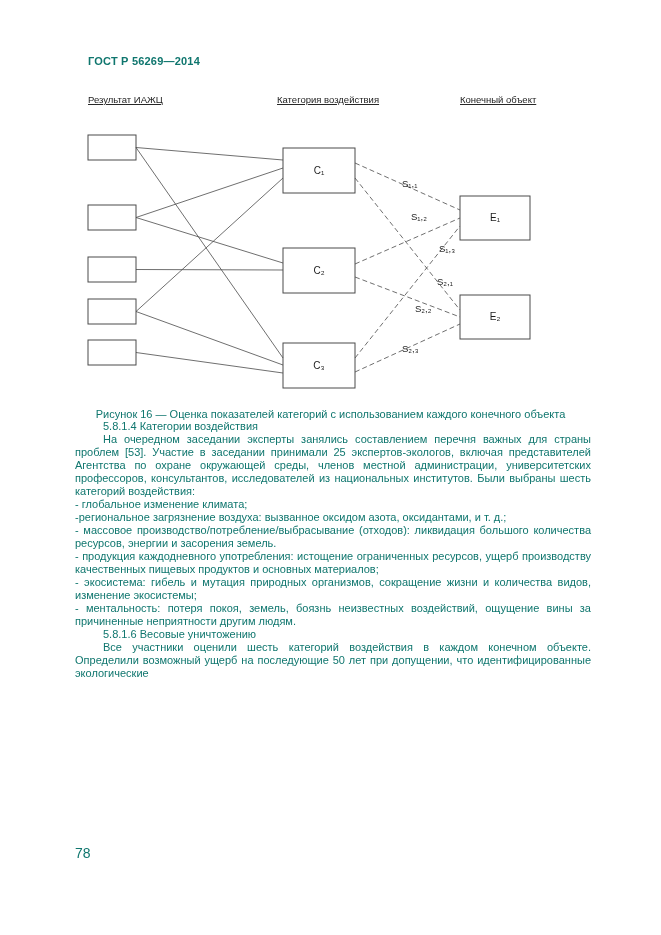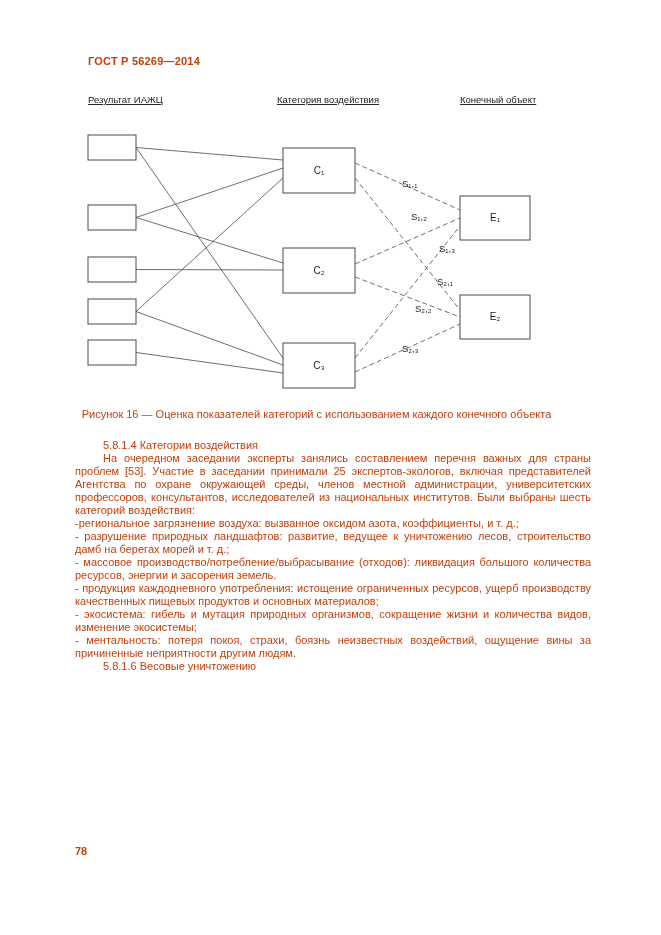--- a/index.html
+++ b/index.html
@@ -2,64 +2,64 @@
 <html><head>
 <meta charset="utf-8">
 <style>
   html, body { margin: 0; padding: 0; background: #ffffff; }
   .page {
     position: relative;
     width: 661px;
     height: 935px;
     background: #ffffff;
     font-family: "Liberation Sans", "DejaVu Sans", sans-serif;
-    color: #c2410c;
+    color: #0f766e;
     overflow: hidden;
   }
   .doc-header {
     position: absolute;
     top: 55px;
     left: 88px;
     font-size: 11px;
     font-weight: bold;
     letter-spacing: 0.2px;
   }
   svg.figure { position: absolute; top: 88px; left: 0; }
   .col-label { font-size: 9.5px; fill: #1c1c1c; text-decoration: underline; }
   .box { fill: none; stroke: #4a4a4a; stroke-width: 1; }
   .edge { stroke: #4a4a4a; stroke-width: 0.8; }
   .edge-dashed { stroke: #4a4a4a; stroke-width: 0.8; stroke-dasharray: 5 3; }
   .node-label { font-size: 10px; fill: #1c1c1c; text-anchor: middle; }
   .s-label { font-size: 9.5px; fill: #1c1c1c; }
   .caption {
     position: absolute;
     top: 408px;
-    left: 56px;
+    left: 70px;
     width: 521px;
     text-align: center;
     font-size: 11px;
   }
   .body-text {
     position: absolute;
-    top: 439px;
+    top: 420px;
     left: 75px;
     width: 516px;
     font-size: 11px;
     line-height: 13px;
     text-align: justify;
   }
   .para-heading { text-indent: 28px; }
   .para-body { text-indent: 28px; }
   .list-item { text-indent: 0; }
   .page-number {
     position: absolute;
     top: 845px;
     left: 75px;
-    font-size: 11px;
-    font-weight: bold;
+    font-size: 14px;
+    font-weight: normal;
   }
 </style>
 </head>
 <body>
 
 <div class="page">
 
   <div class="doc-header">ГОСТ Р 56269—2014</div>
 
   <svg class="figure" width="661" height="315" viewBox="0 0 661 315" xmlns="http://www.w3.org/2000/svg">
@@ -108,24 +108,25 @@
     <rect class="box" x="460" y="207" width="70" height="44"></rect>
     <text class="node-label" x="495" y="133">E₁</text>
     <text class="node-label" x="495" y="232">E₂</text>
   </svg>
 
   <div class="caption">Рисунок 16 — Оценка показателей категорий с использованием каждого конечного объекта</div>
 
   <div class="body-text">
     <div class="para-heading">5.8.1.4 Категории воздействия</div>
     <div class="para-body">На очередном заседании эксперты занялись составлением перечня важных для страны проблем [53]. Участие в заседании принимали 25 экспертов-экологов, включая представителей Агентства по охране окружающей среды, членов местной администрации, университетских профессоров, консультантов, исследователей из национальных институтов. Были выбраны шесть категорий воздействия:</div>
-    <div class="list-item">-региональное загрязнение воздуха: вызванное оксидом азота, коэффициенты, и т. д.;</div>
-    <div class="list-item">- разрушение природных ландшафтов: развитие, ведущее к уничтожению лесов, строительство дамб на берегах морей и т. д.;</div>
+    <div class="list-item">- глобальное изменение климата;</div>
+    <div class="list-item">-региональное загрязнение воздуха: вызванное оксидом азота, оксидантами, и т. д.;</div>
     <div class="list-item">- массовое производство/потребление/выбрасывание (отходов): ликвидация большого количества ресурсов, энергии и засорения земель.</div>
     <div class="list-item">- продукция каждодневного употребления: истощение ограниченных ресурсов, ущерб производству качественных пищевых продуктов и основных материалов;</div>
     <div class="list-item">- экосистема: гибель и мутация природных организмов, сокращение жизни и количества видов, изменение экосистемы;</div>
-    <div class="list-item">- ментальность: потеря покоя, страхи, боязнь неизвестных воздействий, ощущение вины за причиненные неприятности другим людям.</div>
+    <div class="list-item">- ментальность: потеря покоя, земель, боязнь неизвестных воздействий, ощущение вины за причиненные неприятности другим людям.</div>
     <div class="para-heading">5.8.1.6 Весовые уничтожению</div>
+    <div class="para-body">Все участники оценили шесть категорий воздействия в каждом конечном объекте. Определили возможный ущерб на последующие 50 лет при допущении, что идентифицированные экологические</div>
   </div>
 
   <div class="page-number">78</div>
 
 </div>
 
 </body></html>

